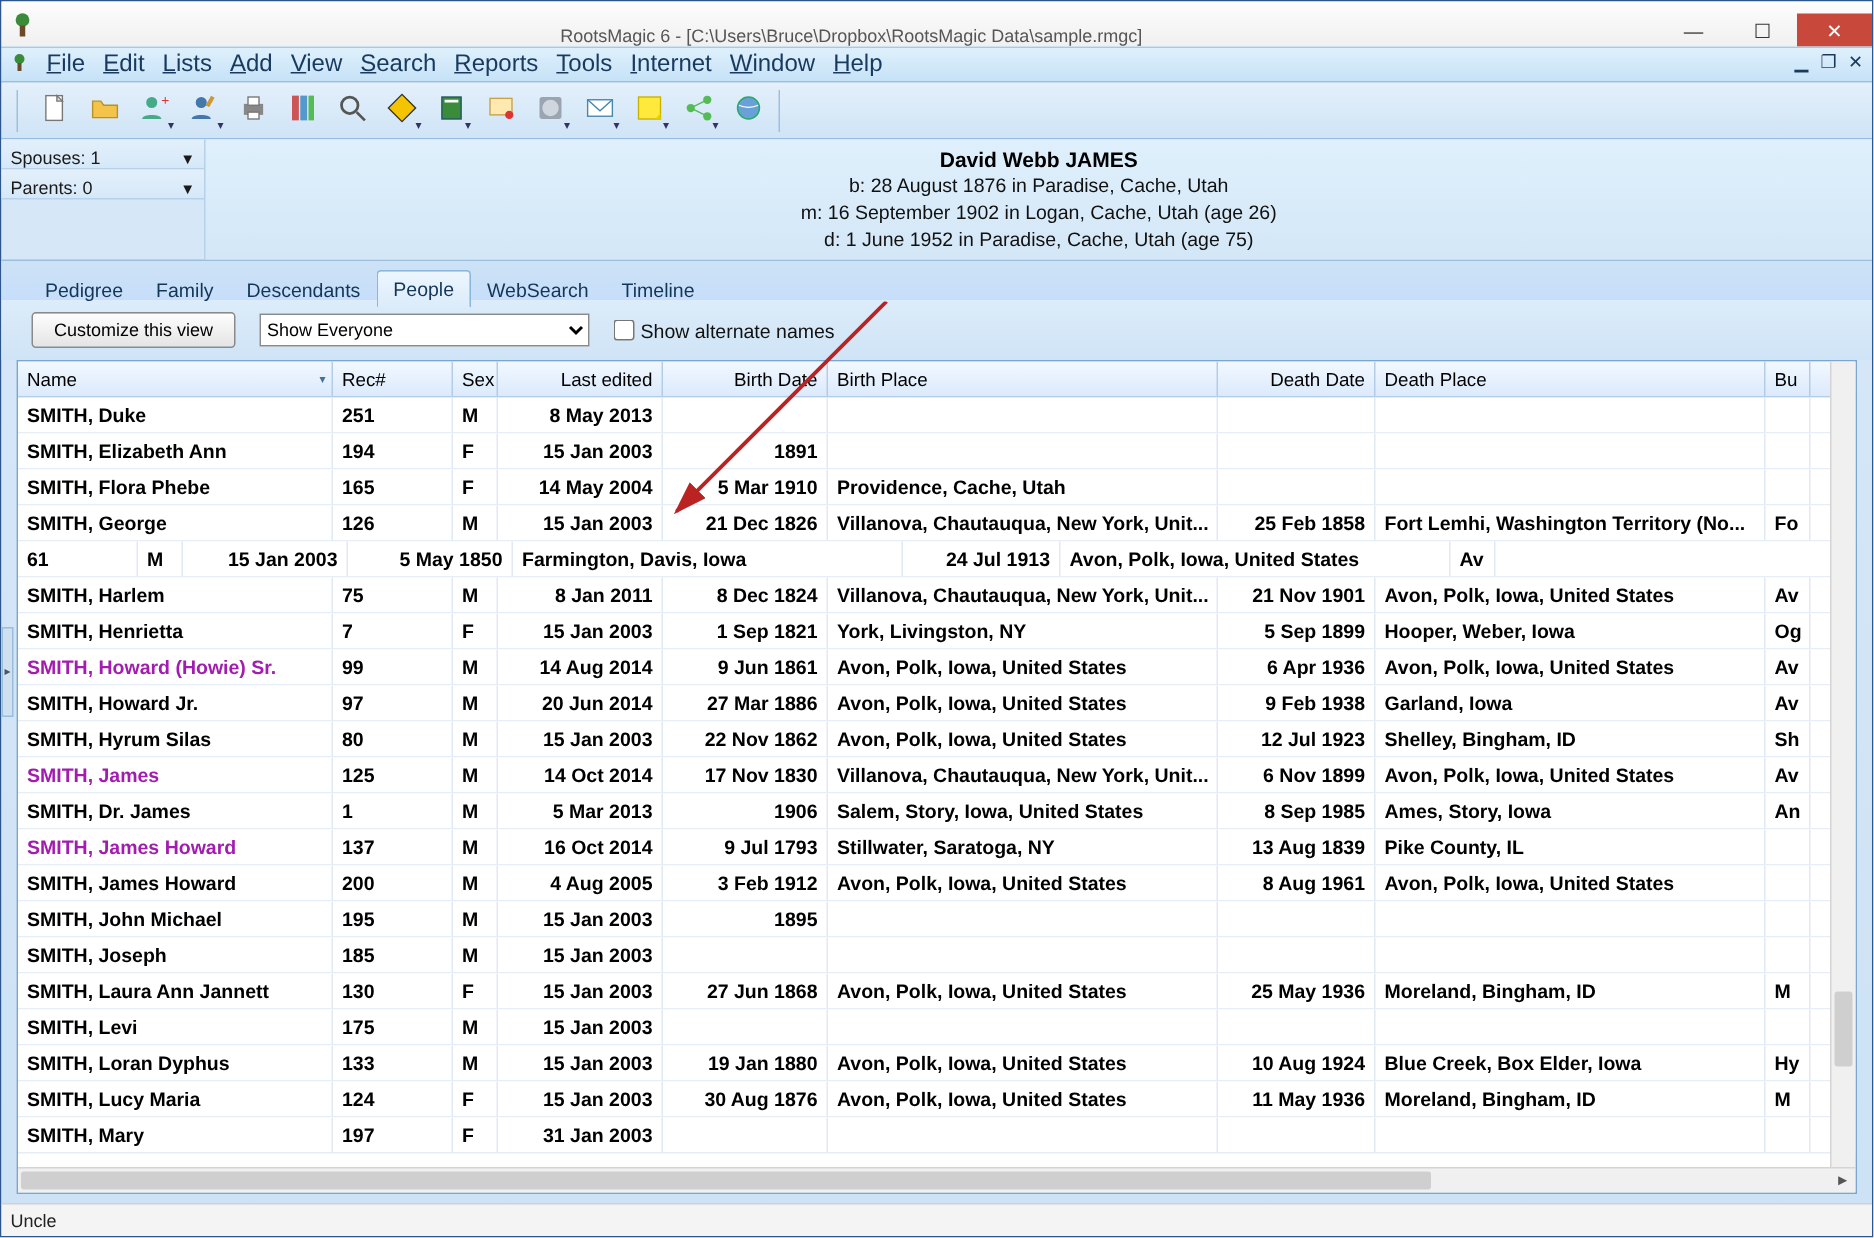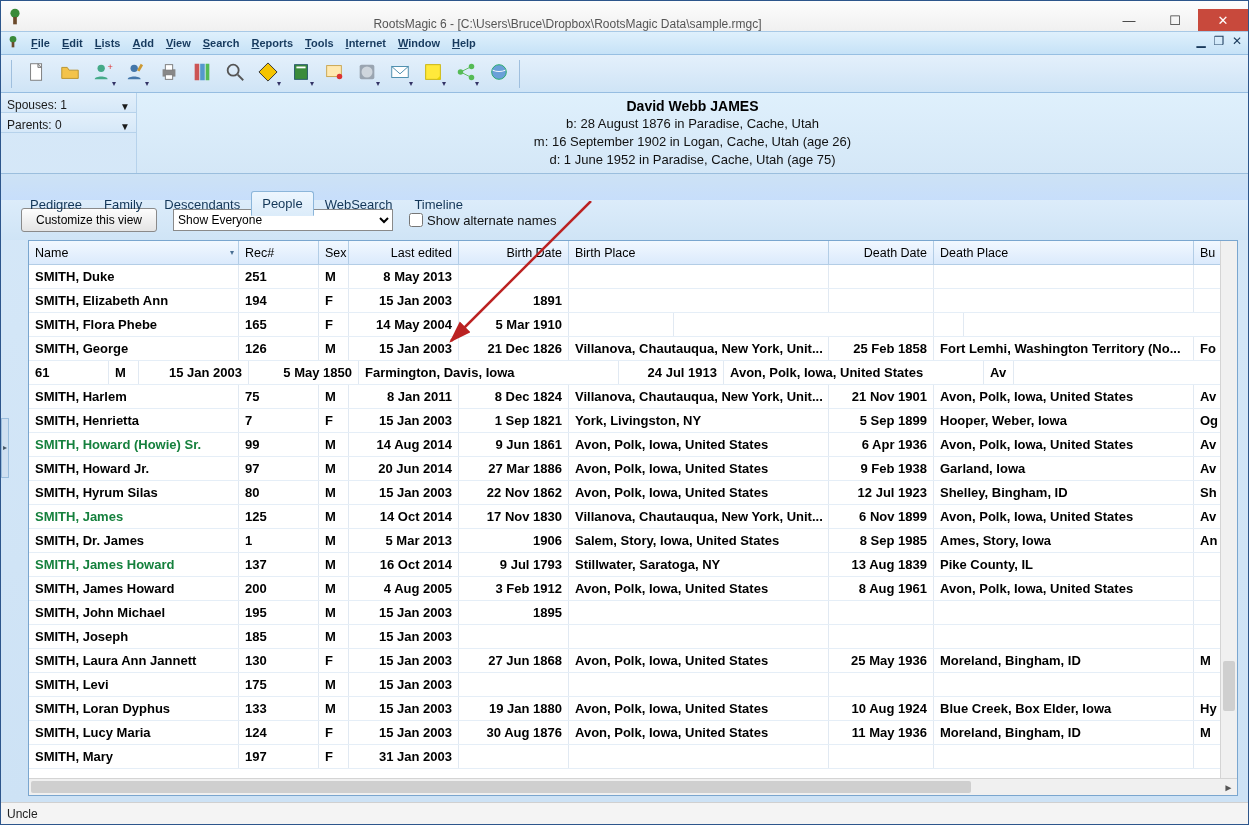--- a/index.html
+++ b/index.html
@@ -49,21 +49,21 @@
   background: linear-gradient(#dff0fc, #c6e2f7);
   border-top: 1px solid #a8c9e6;
   border-bottom: 1px solid #97bfe2;
   display: flex; align-items: center;
   padding: 0 4px 0 2px;
   gap: 2px;
   position: relative;
 }
 .menubar .app-icon2 { width:20px; text-align:center; }
 .menubar .item {
-  padding: 2px 6px; font-size: 11px; color: #173a5e; cursor:default;font-weight:bold;
+  padding: 2px 6px; font-size: 16px; color: #173a5e; cursor:default;
 }
 .menubar .item u { text-decoration: underline; }
 .menubar .mdi-buttons { position:absolute; right:4px; top:2px; display:flex; gap:4px; color:#1a3a5c;}
 .menubar .mdi-buttons span { width:14px; text-align:center; cursor:default;}
 
 
 .toolbar {
   height: 38px;
   background: linear-gradient(#e4f0fb, #cfe4f6);
   border-bottom: 1px solid #96bde1;
@@ -113,21 +113,21 @@
 
 
 .viewtabs {
   height:26px; display:flex; align-items:flex-end;
   padding-left:18px;
   background: linear-gradient(#cde2f5,#c7defb);
 }
 .viewtabs .tab {
   padding:4px 10px 4px 10px; font-size:13px; color:#133657; cursor:default;
   border:1px solid transparent; border-bottom:none;
-  position:relative; top:16px;
+  position:relative; top:5px;
 }
 .viewtabs .tab.active {
   background:linear-gradient(#edf6fe,#dcecfa);
   border:1px solid #8cb6da; border-bottom:1px solid #dcecfa;
   border-radius:3px 3px 0 0;
 }
 
 
 .ctrls {
   height:40px; display:flex; align-items:center; gap:16px;
@@ -141,21 +141,21 @@
 }
 .ctrls select.show {
   height:22px; width:220px; font-size:12px;
   border:1px solid #8a8a8a; background:#fff;
 }
 .ctrls label.alt { display:flex; align-items:center; gap:4px; font-size:13px; color:#111;}
 .ctrls input[type=checkbox]{ width:14px; height:14px; }
 
 
 .tablewrap {
-  margin:0 10px 6px 27px; flex:1;
+  margin:0 10px 6px 10px; flex:1;
   border:1px solid #7aa6cf;
   background:#fff;
   display:flex; flex-direction:column;
   overflow:hidden;
   position:relative;
 }
 .thead {
   display:flex; height:24px;
   background:linear-gradient(#f2f8ff,#dbeafc);
   border-bottom:1px solid #b3cde6;
@@ -178,21 +178,21 @@
 }
 .row:nth-child(even){ background:#fff; }
 .row:nth-child(odd){ background:#fff; }
 .row.border { border-bottom:1px solid #e5eef7; }
 .cell {
   padding:0 6px; display:flex; align-items:center;
   border-right:1px solid #e1e9f2;
   white-space:nowrap; overflow:hidden; text-overflow:ellipsis;
 }
 .cell.right { justify-content:flex-end; }
-.cell.name-red { color:#15803d; }
+.cell.name-red { color:#a21caf; }
 
 
 .c-name  { width:210px; }
 .c-rec   { width:80px; }
 .c-sex   { width:30px; }
 .c-le    { width:110px; }
 .c-bd    { width:110px; }
 .c-bp    { width:260px; }
 .c-dd    { width:105px; }
 .c-dp    { width:260px; }
@@ -460,20 +460,21 @@
             <div class="cell c-dd right"></div>
             <div class="cell c-dp"></div>
             <div class="cell c-bu"></div>
           </div>
           <div class="row border">
             <div class="cell c-name">SMITH, Flora Phebe</div>
             <div class="cell c-rec">165</div>
             <div class="cell c-sex">F</div>
             <div class="cell c-le right">14 May 2004</div>
             <div class="cell c-bd right">5 Mar 1910</div>
+            <div class="cell c-bp">Providence, Cache, Utah</div>
             <div class="cell c-dd right"></div>
             <div class="cell c-dp"></div>
             <div class="cell c-bu"></div>
           </div>
           <div class="row border">
             <div class="cell c-name">SMITH, George</div>
             <div class="cell c-rec">126</div>
             <div class="cell c-sex">M</div>
             <div class="cell c-le right">15 Jan 2003</div>
             <div class="cell c-bd right">21 Dec 1826</div>

